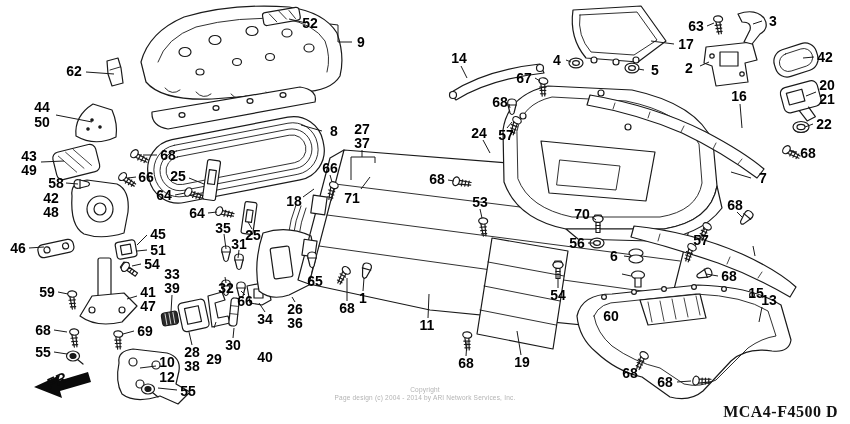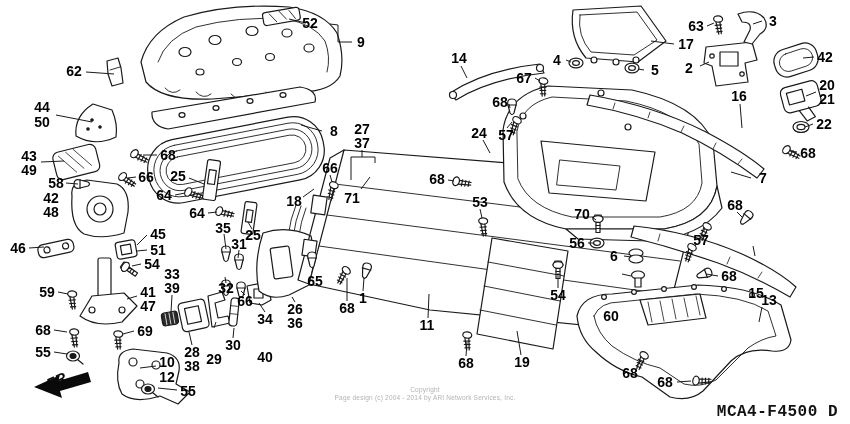--- a/index.html
+++ b/index.html
@@ -3,21 +3,21 @@
 <meta charset="utf-8">
 <style>
   html,body{margin:0;padding:0;background:#fff;}
   .stage{position:relative;width:850px;height:424px;background:#fff;overflow:hidden;
          font-family:"Liberation Sans",sans-serif;}
   .layer{position:absolute;left:0;top:0;}
   .callout{position:absolute;transform:translate(-50%,-50%);font-size:14px;font-weight:700;
            color:#000;line-height:1;white-space:nowrap;cursor:pointer;}
   .copyright{position:absolute;left:0;width:850px;top:386px;text-align:center;
              font-size:6.5px;color:#b3b3b3;line-height:1.3;letter-spacing:.2px;}
-  .code{position:absolute;right:12px;bottom:3px;font-family:Liberation Mono, monospace;
+  .code{position:absolute;right:12px;bottom:3px;font-family:Liberation Serif, serif;
         font-size:16px;font-weight:700;color:#121212;letter-spacing:.5px;}
   .fr{position:absolute;left:46px;top:371px;font-size:15px;font-weight:700;font-style:italic;
       color:#0a0a0a;transform:rotate(-24deg);}
   svg *{vector-effect:non-scaling-stroke;}
 </style>
 </head>
 <body>
 
 <div class="stage">
 

